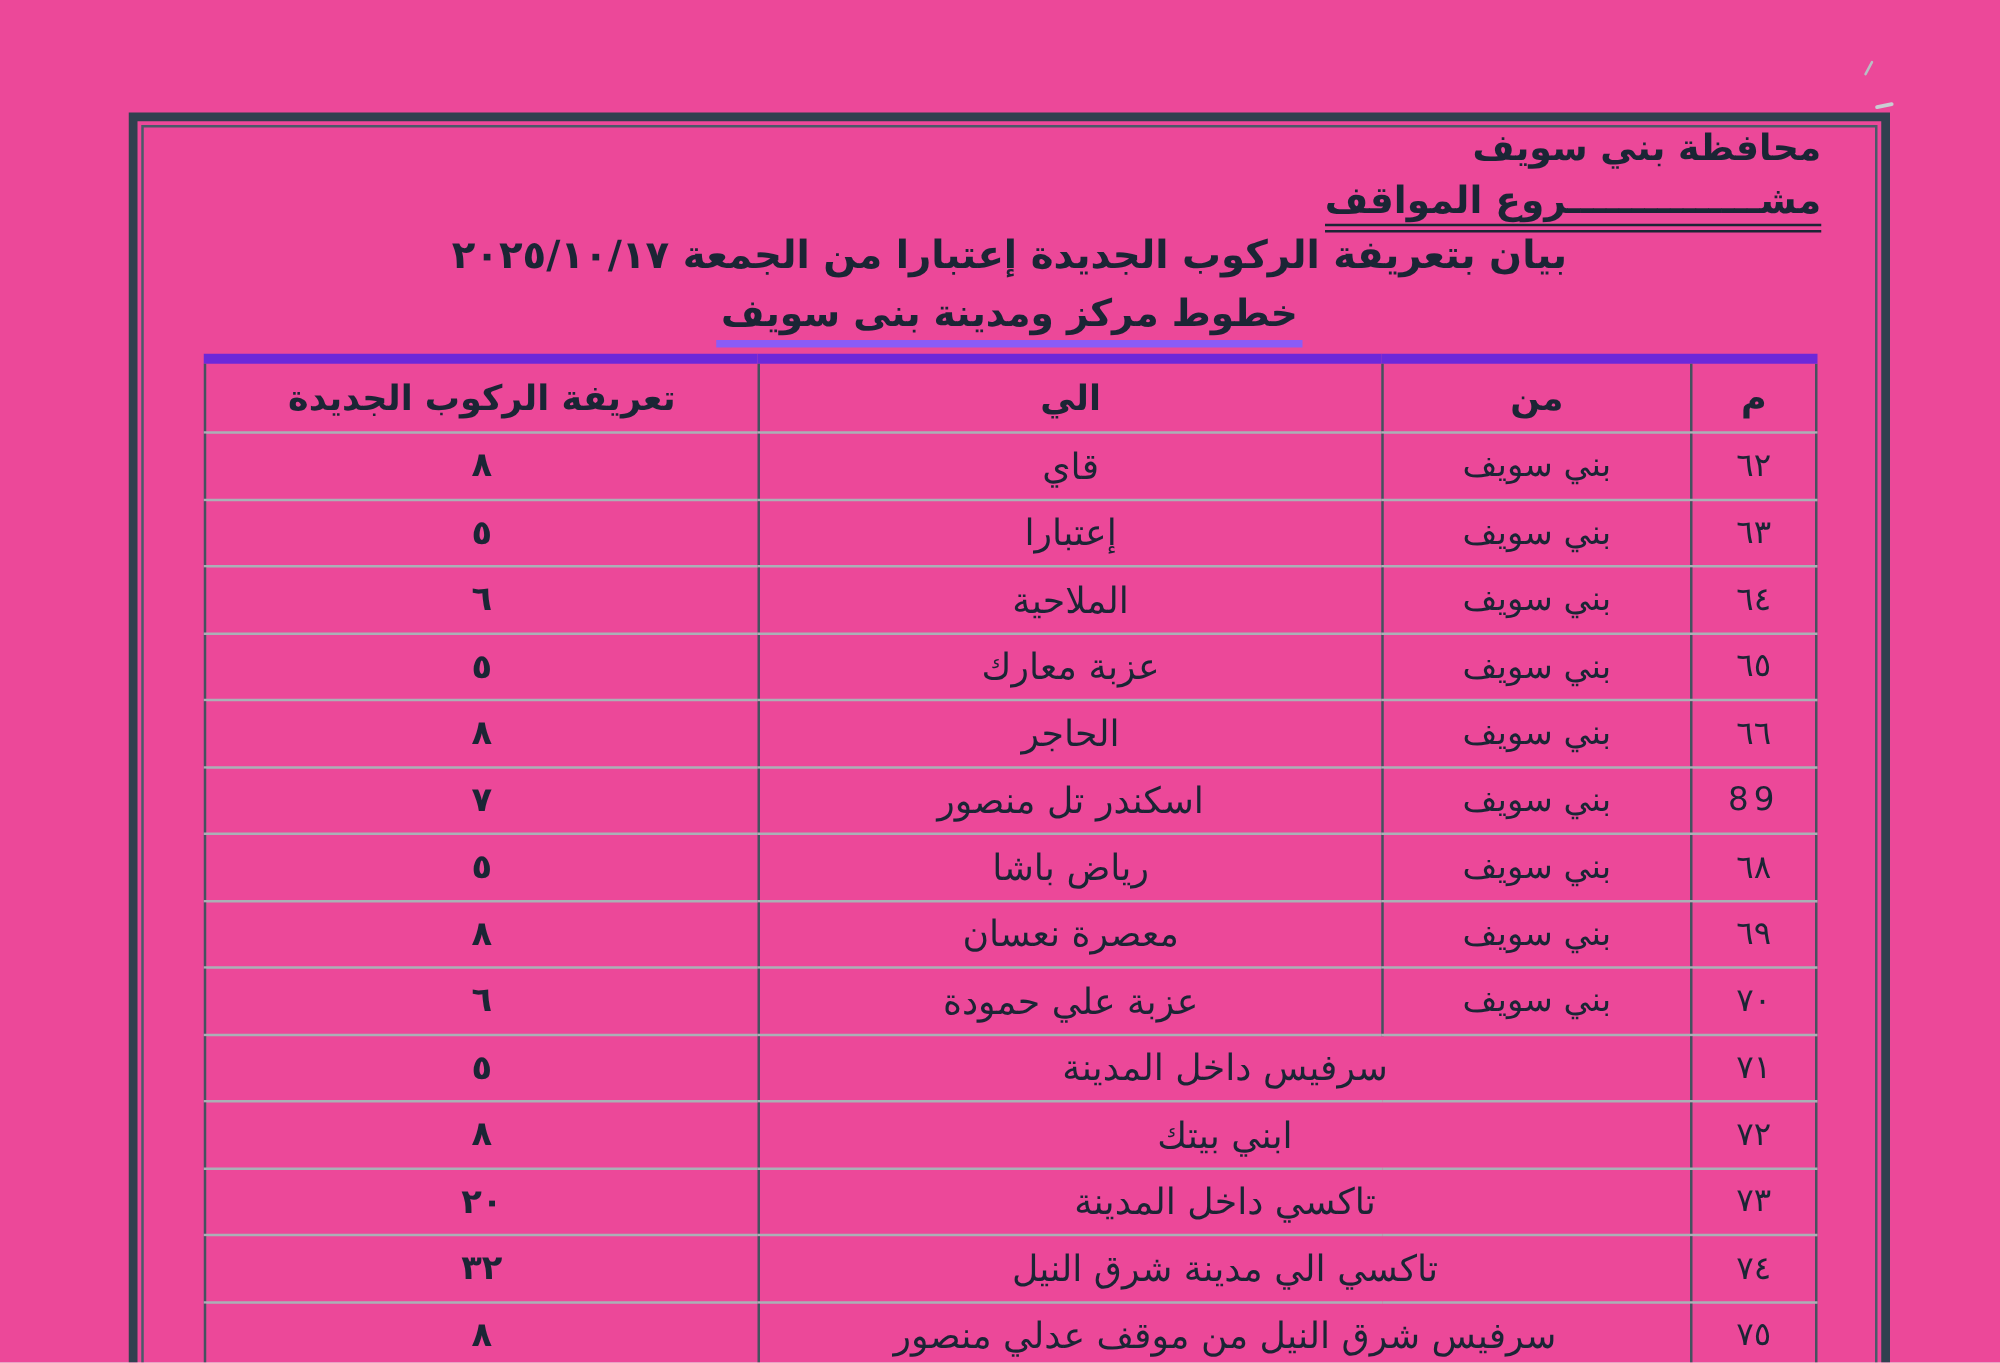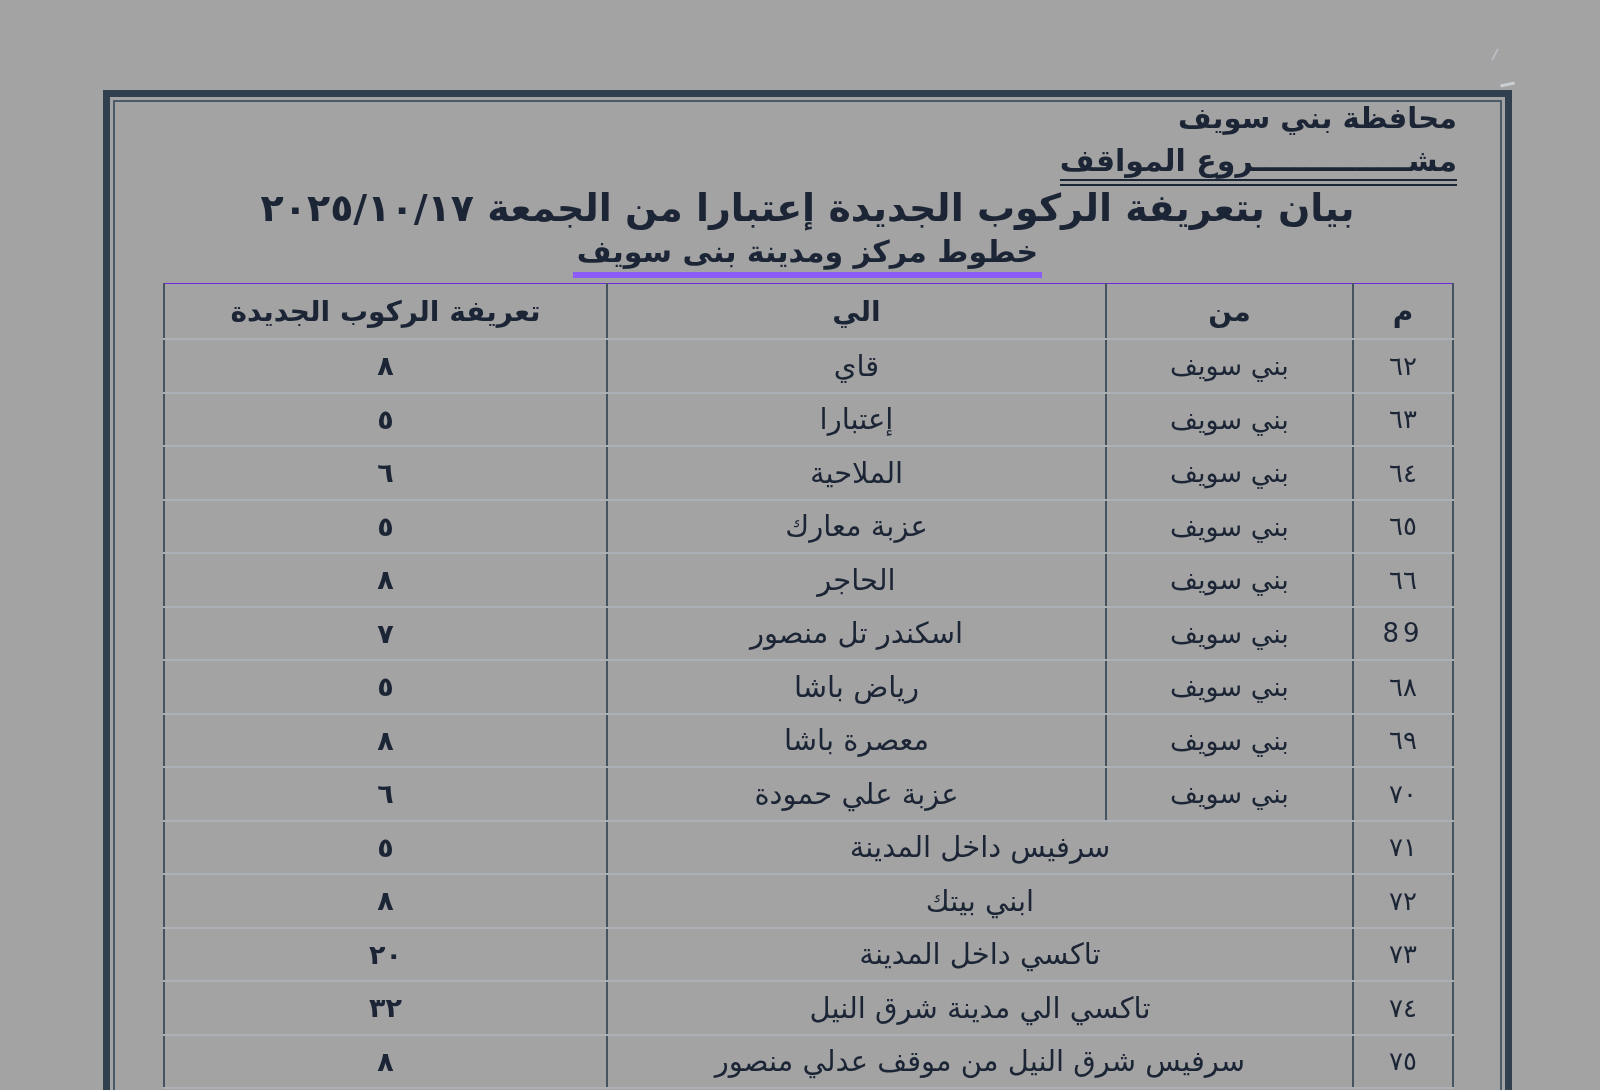--- a/index.html
+++ b/index.html
@@ -1,19 +1,19 @@
 <!DOCTYPE html>
 <html lang="ar" dir="rtl"><head>
 <meta charset="utf-8">
 <style>
   html,body{margin:0;padding:0;background:#e9e9e9;}
   .screen{
     position:relative;
     width:1600px;height:1090px;
-    background:#a3a3a3;
+    background:#ec4899;
     overflow:hidden;
     font-family:"DejaVu Sans", sans-serif;
     color:#1b2535;
     direction:rtl;
   }
   
   .frame{
     position:absolute;
     left:103px;top:90px;
     width:1409px;height:1060px;
@@ -38,21 +38,21 @@
     top:143px;right:143px;
     font-size:30px;font-weight:bold;
     white-space:nowrap;
     border-bottom:7px double #1b2535;
     padding-bottom:1px;
   }
   .doc-title{
     position:absolute;
     top:186px;left:103px;width:1409px;
     text-align:center;
-    font-size:38px;font-weight:bold;
+    font-size:31px;font-weight:bold;
     white-space:nowrap;
   }
   .doc-subtitle{
     position:absolute;
     top:234px;left:103px;width:1409px;
     text-align:center;
     font-size:30px;font-weight:bold;
     white-space:nowrap;
   }
   .doc-subtitle span{
@@ -72,21 +72,21 @@
     border-right:2px solid #45525f;
     border-top:2px solid #aab0b6;
     border-bottom:2px solid #aab0b6;
     text-align:center;
     vertical-align:middle;
     padding:0;
     overflow:hidden;
     white-space:nowrap;
   }
   table.grid thead th{
-    border-top:1px solid #6d28d9;
+    border-top:8px solid #6d28d9;
     height:54px;
     font-size:28px;
     font-weight:bold;
   }
   table.grid tbody tr{height:53.5px;}
   td.cell-no{font-size:26px;letter-spacing:4px;margin-left:44px;}
   td.cell-from{font-size:27px;}
   td.cell-to{font-size:29px;}
   td.cell-tariff{font-size:27px;font-weight:bold;letter-spacing:5px;}
   
@@ -175,21 +175,21 @@
         </tr>
         <tr>
           <td class="cell-no">٦٨</td>
           <td class="cell-from">بني سويف</td>
           <td class="cell-to">رياض باشا</td>
           <td class="cell-tariff">٥</td>
         </tr>
         <tr>
           <td class="cell-no">٦٩</td>
           <td class="cell-from">بني سويف</td>
-          <td class="cell-to">معصرة باشا</td>
+          <td class="cell-to">معصرة نعسان</td>
           <td class="cell-tariff">٨</td>
         </tr>
         <tr>
           <td class="cell-no">٧٠</td>
           <td class="cell-from">بني سويف</td>
           <td class="cell-to">عزبة علي حمودة</td>
           <td class="cell-tariff">٦</td>
         </tr>
         <tr>
           <td class="cell-no">٧١</td>

